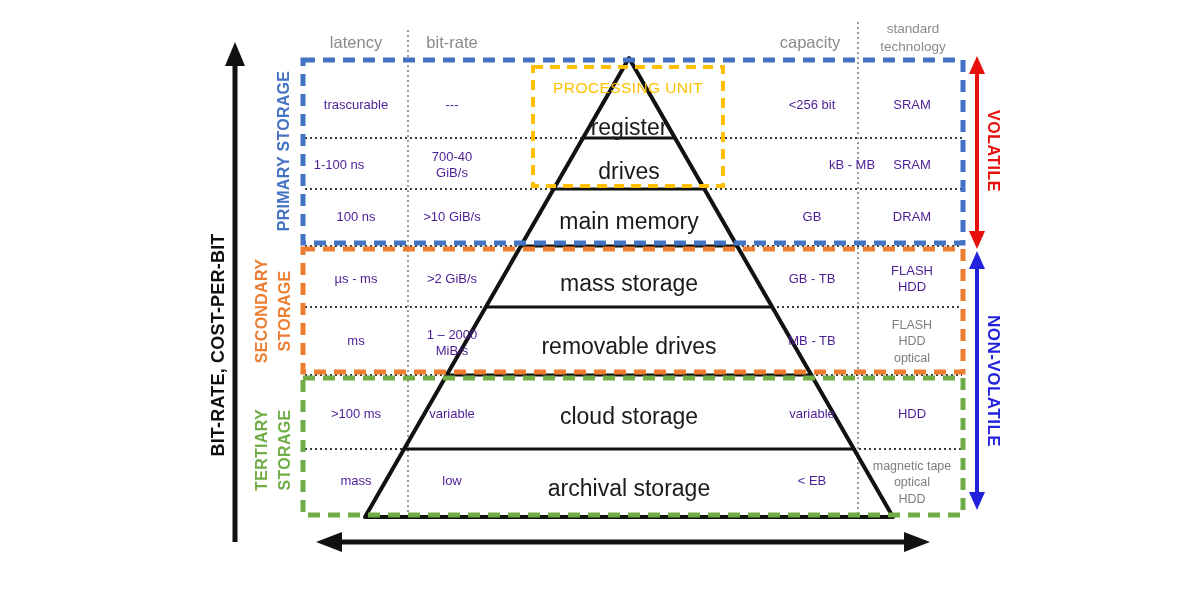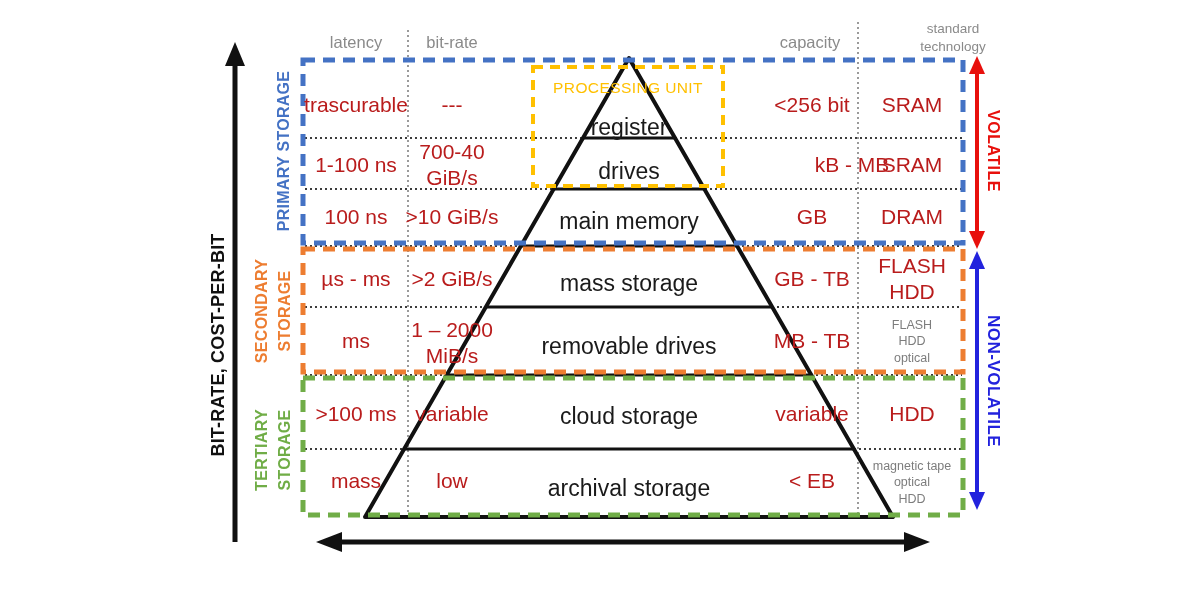--- a/index.html
+++ b/index.html
@@ -2,22 +2,22 @@
 <html><head>
 <meta charset="utf-8">
 <style>
   html,body{margin:0;padding:0;background:#fff;}
   .stage{position:relative;width:1200px;height:600px;background:#ffffff;
          font-family:"Liberation Sans",sans-serif;overflow:hidden;}
   svg.overlay{position:absolute;left:0;top:0;z-index:2;}
   .c{position:absolute;transform:translate(-50%,-50%);white-space:pre-line;
      text-align:center;z-index:4;line-height:1.22;}
   .hdr{font-size:16.5px;color:#8a8a8a;}
-  .hdr-sm{font-size:13.5px;color:#8a8a8a;line-height:1.3;margin-left:40px;}
-  .val{font-size:21px;color:#b91c1c;}
+  .hdr-sm{font-size:13.5px;color:#8a8a8a;line-height:1.3;}
+  .val{font-size:13px;color:#4c1d95;}
   .val-sm{font-size:12.5px;color:#7d7d7d;line-height:1.3;}
   .lvl{font-size:23px;color:#1a1a1a;}
   .rot-l{transform:translate(-50%,-50%) rotate(-90deg);}
   .rot-r{transform:translate(-50%,-50%) rotate(90deg);}
   .sec{font-weight:bold;font-size:16px;line-height:1.45;letter-spacing:.3px;}
   .sec-primary{color:#4472C4;}
   .sec-secondary{color:#ED7D31;}
   .sec-tertiary{color:#70AD47;}
   .vol{font-weight:bold;font-size:16px;color:#E8100C;letter-spacing:.5px;}
   .nonvol{font-weight:bold;font-size:17px;color:#2222DD;letter-spacing:.5px;}
@@ -99,21 +99,21 @@
 technology</div>
 
   <div class="c pu-label" style="left:628px;top:88px">PROCESSING UNIT</div>
 
   <div class="c val" style="left:356px;top:105px">trascurable</div>
   <div class="c val" style="left:452px;top:105px">---</div>
   <div class="c val" style="left:812px;top:105px">&lt;256 bit</div>
   <div class="c val" style="left:912px;top:105px">SRAM</div>
   <div class="c lvl" style="left:629px;top:127px">register</div>
 
-  <div class="c val" style="left:356px;top:165px">1-100 ns</div>
+  <div class="c val" style="left:339px;top:165px">1-100 ns</div>
   <div class="c val" style="left:452px;top:165px">700-40
 GiB/s</div>
   <div class="c val" style="left:852px;top:165px">kB - MB</div>
   <div class="c val" style="left:912px;top:165px">SRAM</div>
   <div class="c lvl" style="left:629px;top:171px">drives</div>
 
   <div class="c val" style="left:356px;top:217px">100 ns</div>
   <div class="c val" style="left:452px;top:217px">&gt;10 GiB/s</div>
   <div class="c val" style="left:812px;top:217px">GB</div>
   <div class="c val" style="left:912px;top:217px">DRAM</div>

